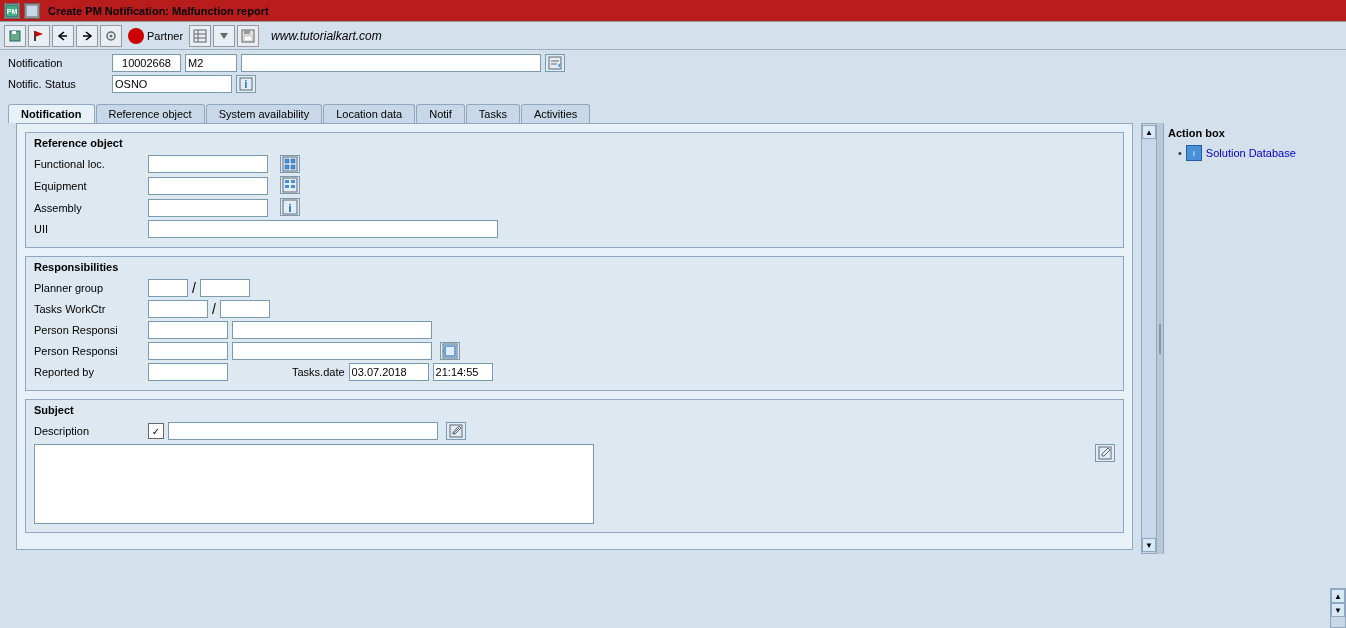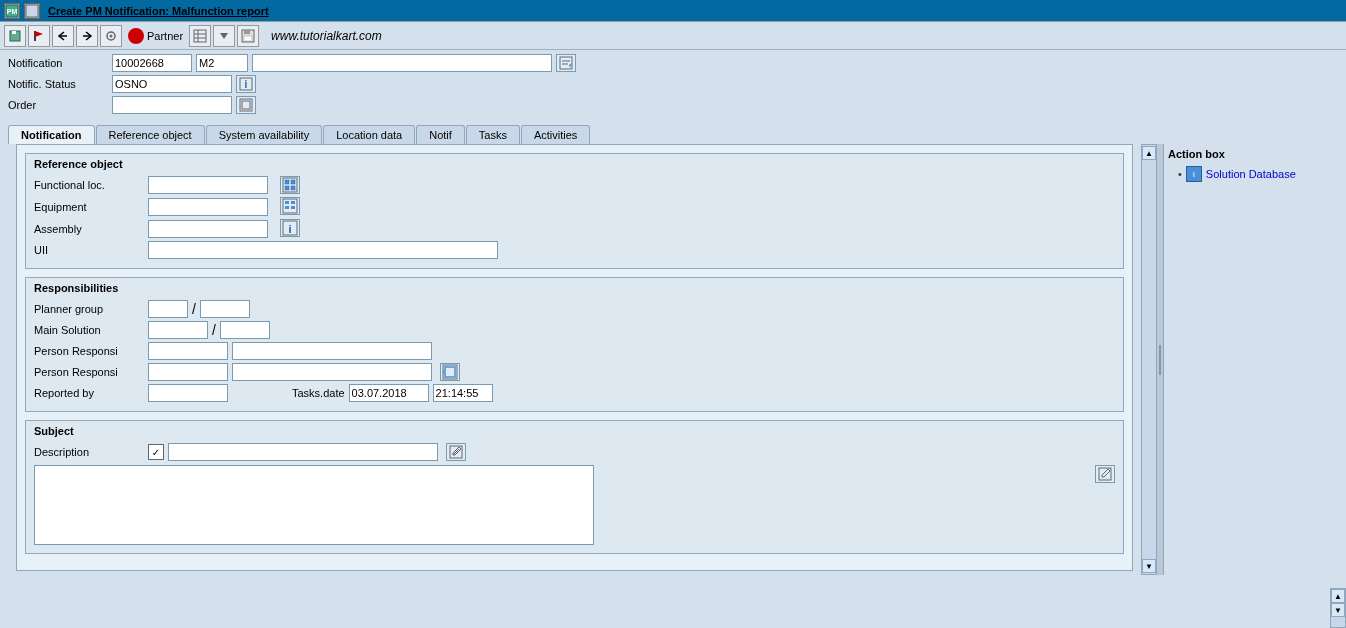--- a/index.html
+++ b/index.html
@@ -8,27 +8,26 @@
       font-size: 11px;
       background: #d4e0ec;
       color: #000;
       width: 1346px;
       height: 628px;
       overflow: hidden;
     }
 
     
     .title-bar {
-      background: #0369a1;
+      background: #b91c1c;
       border-bottom: 1px solid #999;
       padding: 2px 4px;
       display: flex;
       align-items: center;
       height: 22px;
-      text-decoration: underline;
     }
     .title-bar-icon {
       width: 16px;
       height: 16px;
       background: #c0c0c0;
       border: 1px solid #666;
       margin-right: 4px;
       display: inline-flex;
       align-items: center;
       justify-content: center;
@@ -90,21 +89,21 @@
       font-size: 11px;
       color: #000;
     }
     .form-input {
       height: 18px;
       border: 1px solid #7a9ab0;
       background: #fff;
       font-size: 11px;
       padding: 0 2px;
     }
-    .form-input-sm { width: 80px; }
+    .form-input-sm { width: 69px; text-align: center; }
     .form-input-md { width: 120px; }
 
     
     .tabs-container {
       display: flex;
       align-items: flex-end;
       margin-top: 4px;
       padding-left: 8px;
     }
     .tab {
@@ -310,30 +309,20 @@
   <div class="form-row">
     <span class="form-label">Notific. Status</span>
     <input class="form-input form-input-md" type="text" value="OSNO" style="">
     <div class="icon-btn">
       <svg width="14" height="14" viewBox="0 0 14 14">
           <rect x="1" y="1" width="12" height="12" fill="#e0ecf8" stroke="#666" stroke-width="1"></rect>
           <text x="7" y="11" text-anchor="middle" font-size="10" font-weight="bold" fill="#2060a0">i</text>
         </svg>
     </div>
   </div>
-  <div class="form-row">
-    <span class="form-label">Order</span>
-    <input class="form-input form-input-md" type="text" style="">
-    <div class="icon-btn">
-      <svg width="14" height="14" viewBox="0 0 14 14">
-          <rect x="1" y="1" width="12" height="12" fill="#e0ecf8" stroke="#666" stroke-width="1"></rect>
-          <rect x="3" y="3" width="8" height="8" fill="none" stroke="#666" stroke-width="1"></rect>
-        </svg>
-    </div>
-  </div>
 </div>
 
 <div class="tabs-container">
   <div class="tab active">Notification</div>
   <div class="tab">Reference object</div>
   <div class="tab">System availability</div>
   <div class="tab">Location data</div>
   <div class="tab">Notif</div>
   <div class="tab">Tasks</div>
   <div class="tab">Activities</div>
@@ -396,21 +385,21 @@
 
       <div class="section">
         <div class="section-title">Responsibilities</div>
         <div class="section-row">
           <span class="section-label">Planner group</span>
           <input class="form-input" type="text" style="width: 40px;">
           <span style="font-size:14px;">/</span>
           <input class="form-input" type="text" style="width: 50px;">
         </div>
         <div class="section-row">
-          <span class="section-label">Main Solution</span>
+          <span class="section-label">Tasks WorkCtr</span>
           <input class="form-input" type="text" style="width: 60px;">
           <span style="font-size:14px;">/</span>
           <input class="form-input" type="text" style="width: 50px;">
         </div>
         <div class="section-row">
           <span class="section-label">Person Responsi</span>
           <input class="form-input" type="text" style="width: 80px;">
           <input class="form-input" type="text" style="width: 200px;">
         </div>
         <div class="section-row">

